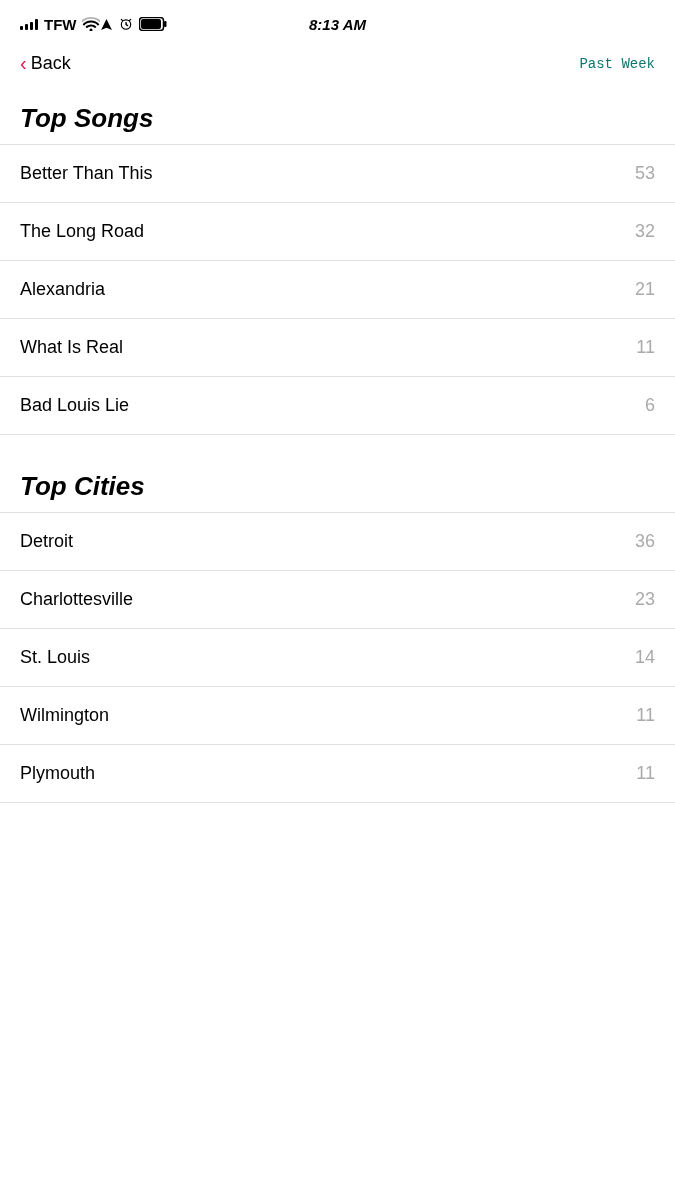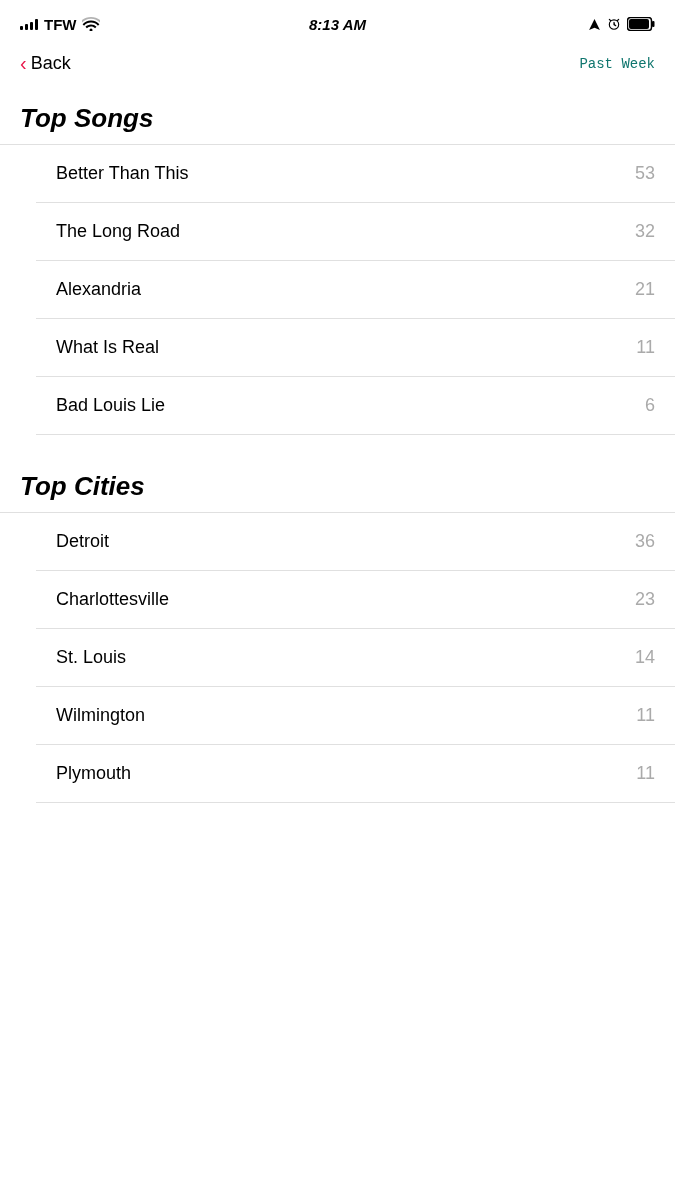--- a/index.html
+++ b/index.html
@@ -13,21 +13,20 @@
       width: 675px;
       min-height: 1200px;
       background: #ffffff;
       font-family: -apple-system, 'SF Pro Text', 'Helvetica Neue', sans-serif;
       color: #000000;
     }
 
     
     .status-bar {
       display: flex;
-      justify-content: space-between;
       align-items: center;
       padding: 14px 20px 10px;
       height: 44px;
     }
 
     .status-left {
       display: flex;
       align-items: center;
       gap: 6px;
       font-size: 15px;
@@ -107,21 +106,20 @@
       padding: 16px 20px 10px;
       font-size: 26px;
       font-weight: 700;
       color: #000;
       font-style: italic;
     }
 
     
     .list {
       border-top: 1px solid #e0e0e0;
-      padding-left: 36px;
     }
 
     .list-item {
       display: flex;
       justify-content: space-between;
       align-items: center;
       padding: 18px 20px;
       border-bottom: 1px solid #e0e0e0;
     }
 

